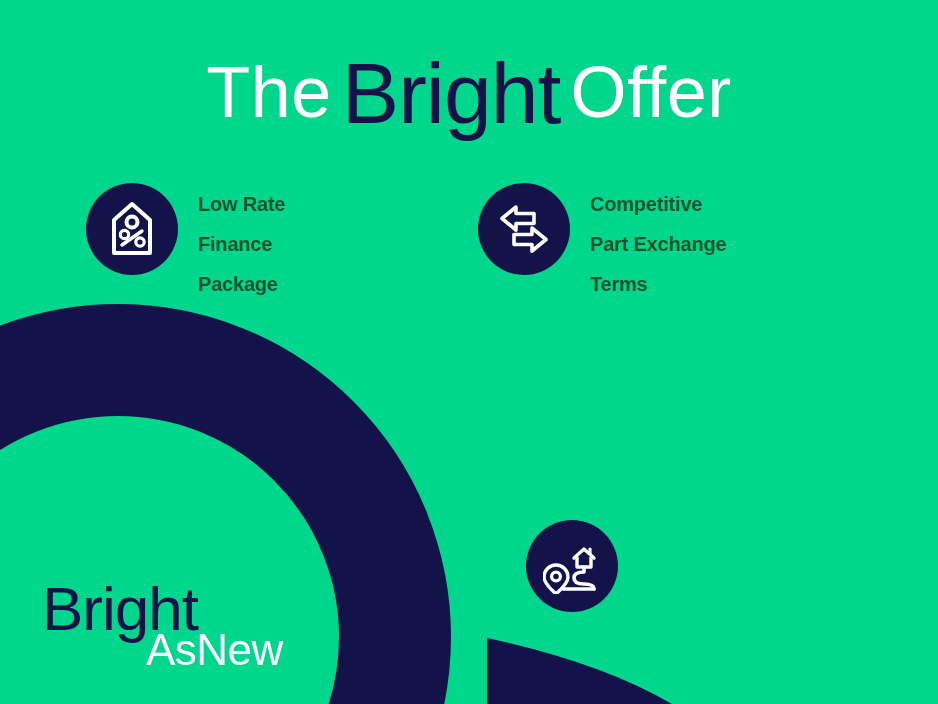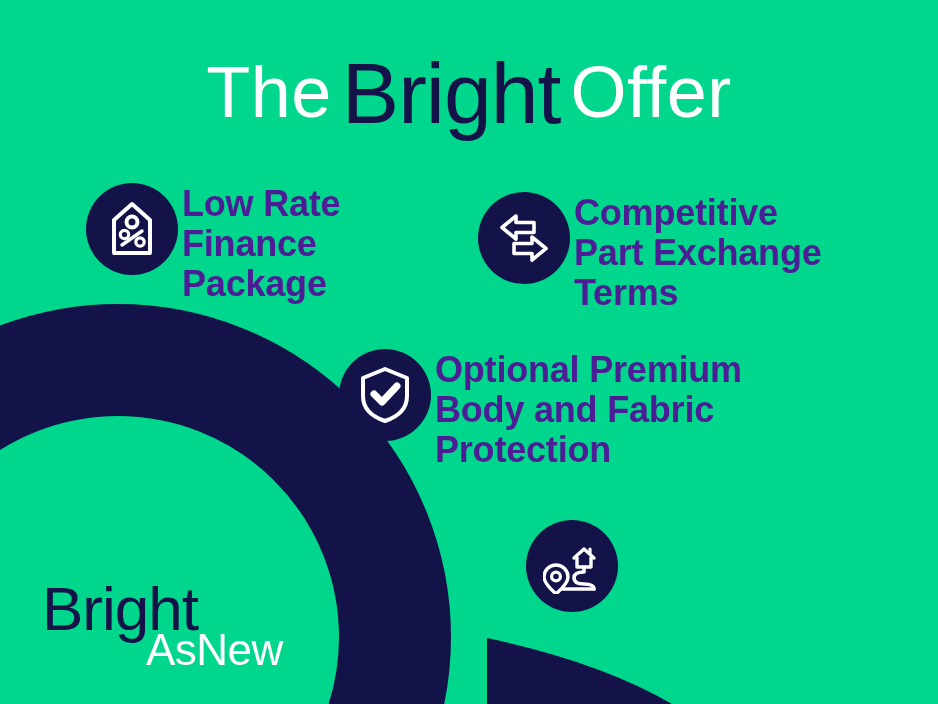--- a/index.html
+++ b/index.html
@@ -79,32 +79,32 @@
     border-radius: 50%;
     background: #131349;
     display: flex;
     align-items: center;
     justify-content: center;
   }
   .feature-icon svg {
     display: block;
   }
   .feature-text {
-    margin-left: 4px;
-    color: #4c1d95;
-    font-size: 36px;
+    margin-left: 20px;
+    color: #14532d;
+    font-size: 20px;
     font-weight: bold;
     line-height: 40px;
     letter-spacing: -0.2px;
     padding-top: 1px;
     white-space: pre-line;
   }
 
   #feature-finance   { left: 86px;  top: 183px; }
-  #feature-exchange  { left: 478px; top: 192px; }
+  #feature-exchange  { left: 478px; top: 183px; }
   #feature-protect   { left: 339px; top: 349px; }
   #feature-delivery  { left: 526px; top: 520px; }
 
   
   #logo {
     position: absolute;
     left: 42px;
     top: 578px;
     z-index: 7;
     width: 260px;
@@ -168,31 +168,20 @@
         <path d="M20 6 L6 17.5 L20 29 L20 22.5 L38 22.5 L38 12.5 L20 12.5 Z" fill="none" stroke="#ffffff" stroke-width="3.6" stroke-linejoin="round"></path>
 
         <path d="M36 27 L50 38.5 L36 50 L36 43.5 L18 43.5 L18 33.5 L36 33.5 Z" fill="none" stroke="#ffffff" stroke-width="3.6" stroke-linejoin="round"></path>
       </svg>
     </div>
     <div class="feature-text">Competitive
 Part Exchange
 Terms</div>
   </div>
 
-  <div class="feature" id="feature-protect">
-    <div class="feature-icon">
-      <svg width="52" height="58" viewBox="0 0 52 58" aria-hidden="true">
-        <path d="M26 3 L48 12 L48 30 C48 43 38 51 26 55 C14 51 4 43 4 30 L4 12 Z" fill="none" stroke="#ffffff" stroke-width="4" stroke-linejoin="round"></path>
-        <path d="M15 28 L23 36 L38 20" fill="none" stroke="#ffffff" stroke-width="7" stroke-linecap="round" stroke-linejoin="round"></path>
-      </svg>
-    </div>
-    <div class="feature-text">Optional Premium
-Body and Fabric
-Protection</div>
-  </div>
 
   <div class="feature" id="feature-delivery">
     <div class="feature-icon">
       <svg width="58" height="56" viewBox="0 0 58 56" aria-hidden="true">
 
         <path d="M31 20 L41 11 L51 20" fill="none" stroke="#ffffff" stroke-width="3.4" stroke-linecap="round" stroke-linejoin="round"></path>
         <path d="M34 19 L34 29 L48 29 L48 19" fill="none" stroke="#ffffff" stroke-width="3.4" stroke-linejoin="round"></path>
         <path d="M47 11 L47 15" fill="none" stroke="#ffffff" stroke-width="3.2" stroke-linecap="round"></path>
 
         <path d="M41 29 L41 34 Q31 34 31 40 Q31 46 41 46 Q51 46 51 51 L51 51" fill="none" stroke="#ffffff" stroke-width="3.6" stroke-linecap="round" stroke-linejoin="round"></path>

